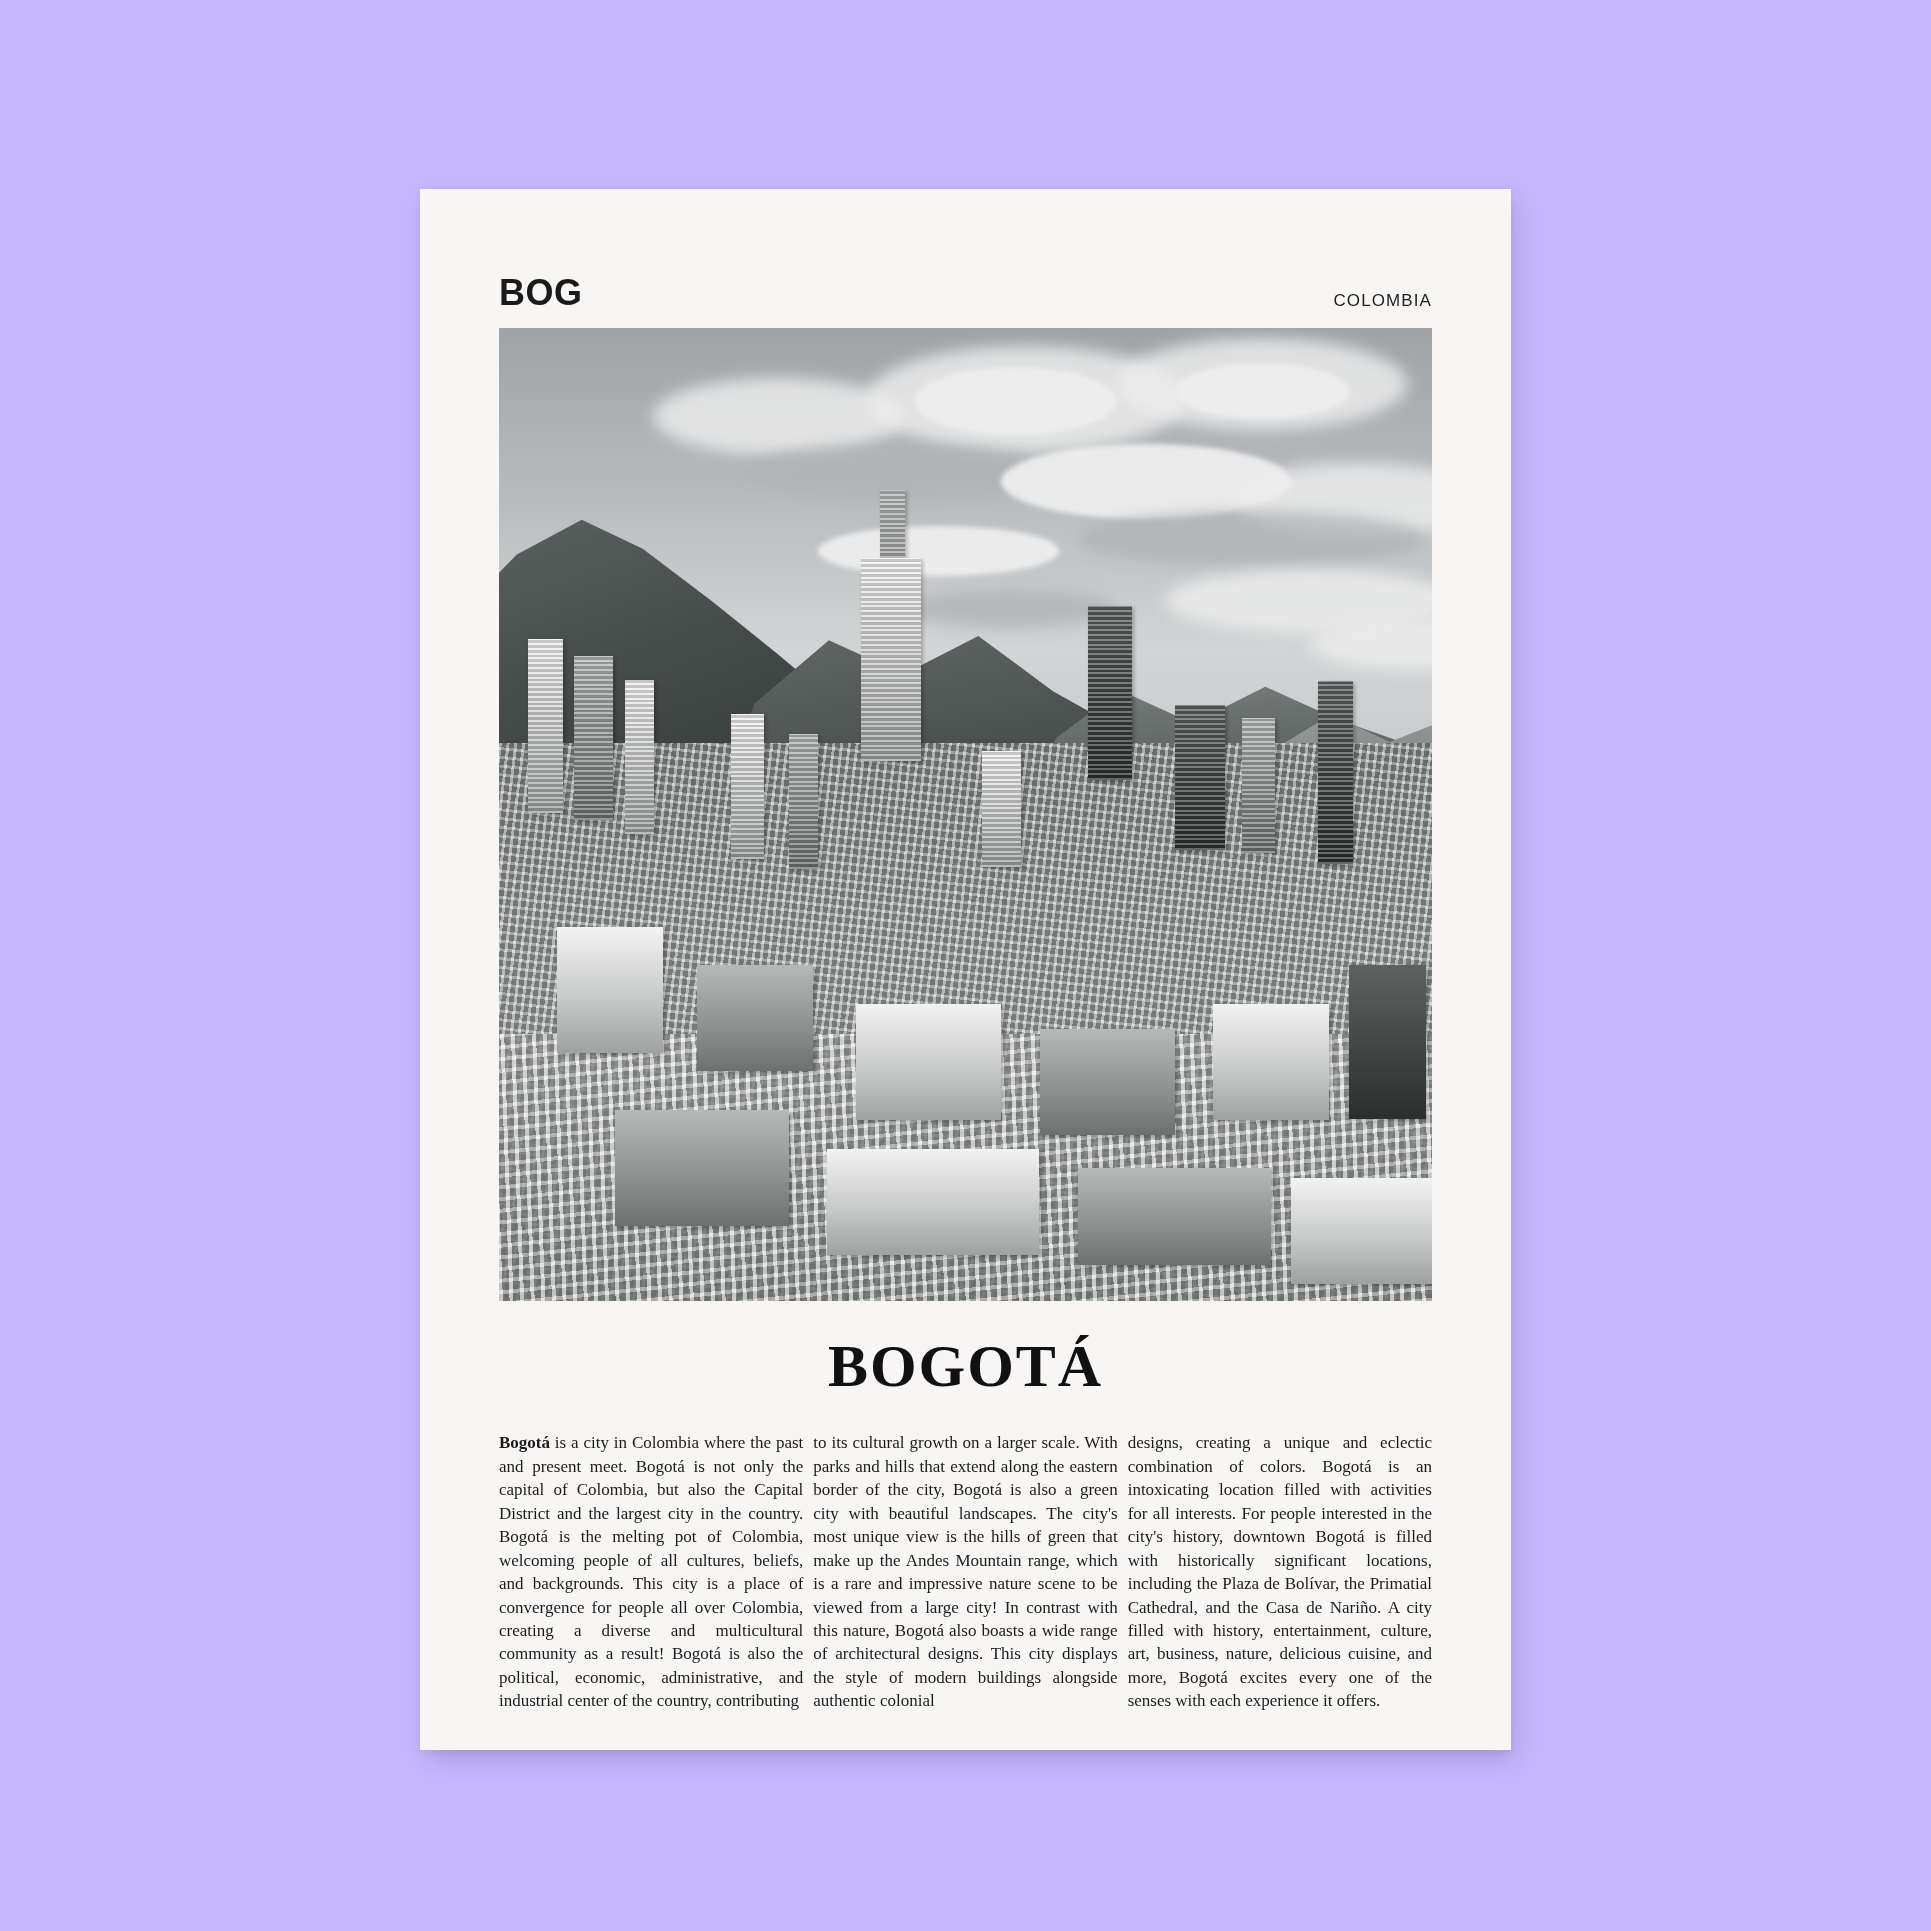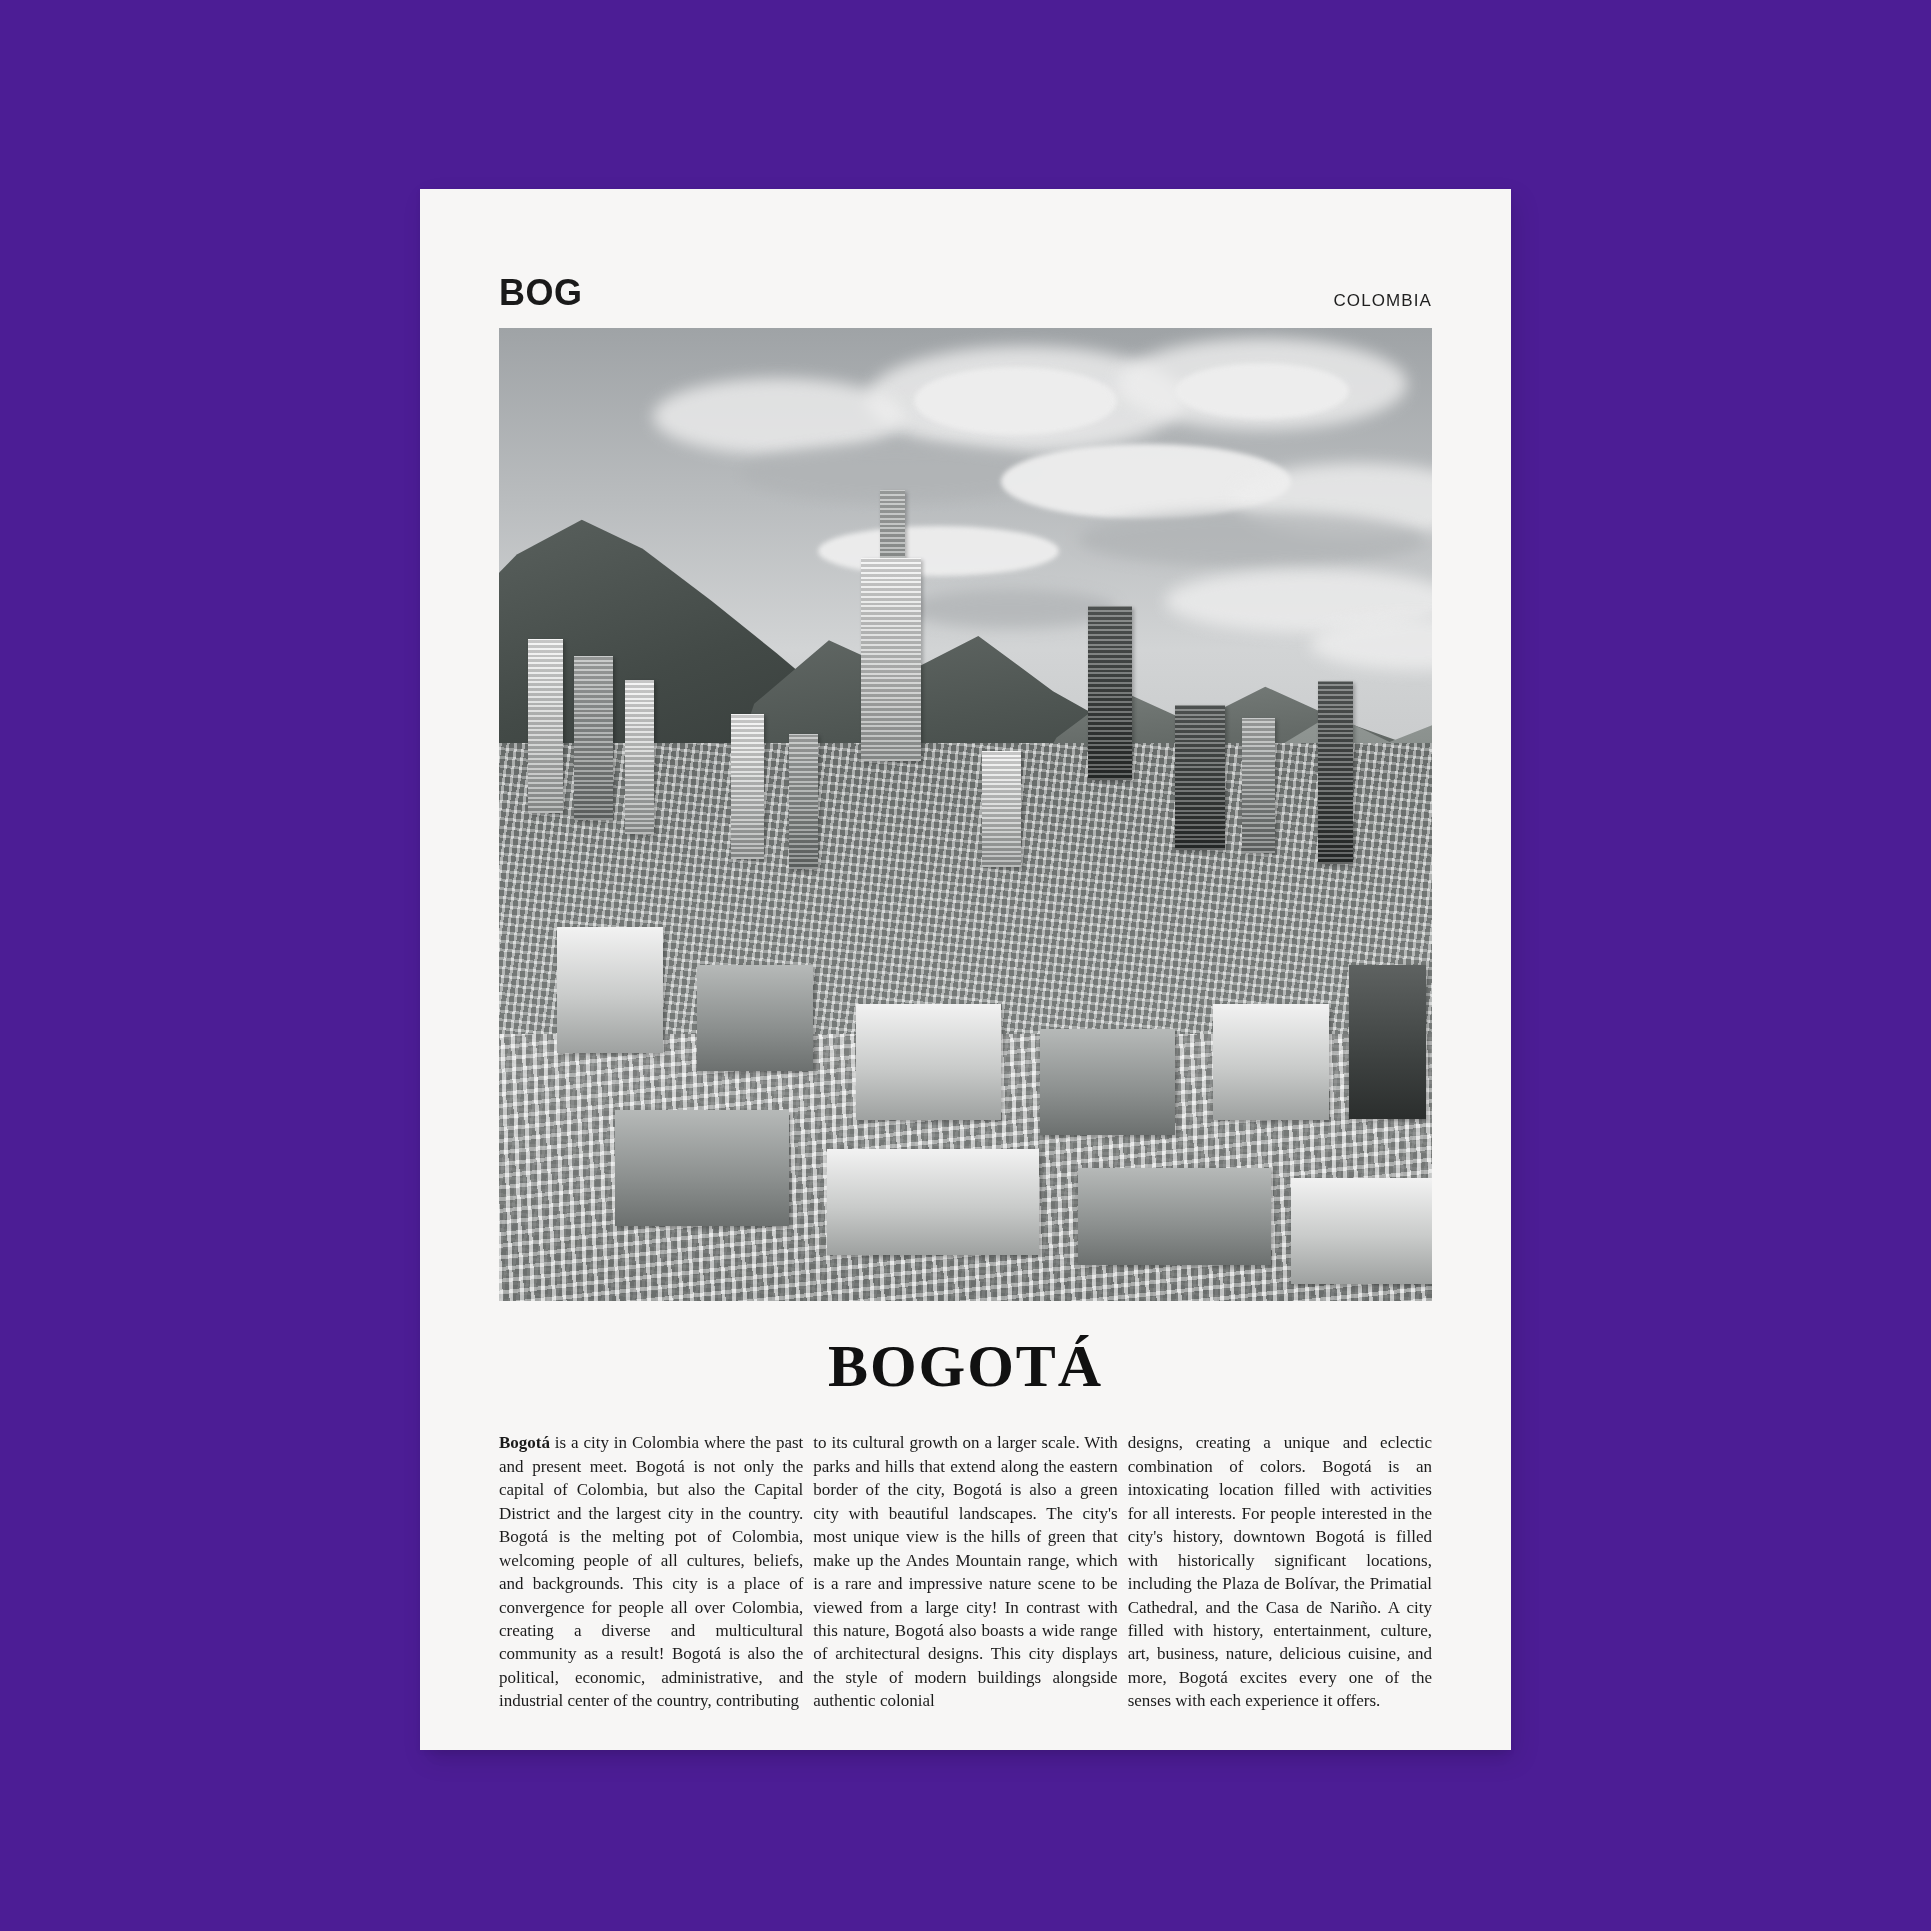--- a/index.html
+++ b/index.html
@@ -9,21 +9,21 @@
     height: 1931px;
     background: #f0f0f0;
     font-family: "Liberation Sans", sans-serif;
     overflow: hidden;
   }
 
   #stage {
     position: relative;
     width: 1931px;
     height: 1931px;
-    background: #4c1d95;
+    background: #c4b5fd;
   }
 
   
   .poster {
     position: absolute;
     left: 420px;
     top: 189px;
     width: 1091px;
     height: 1561px;
     background: #f7f6f5;

